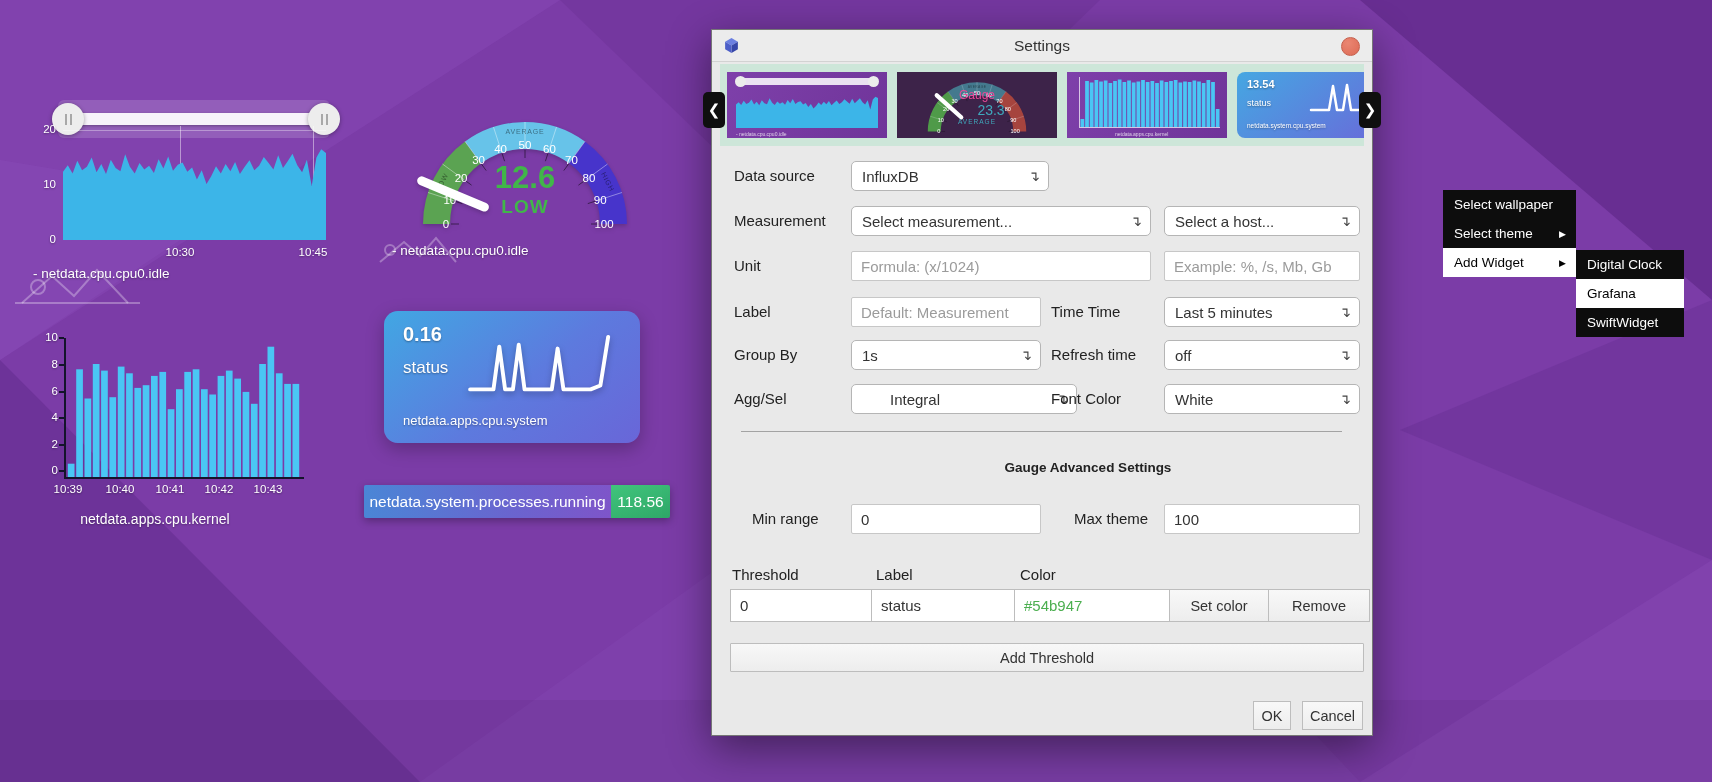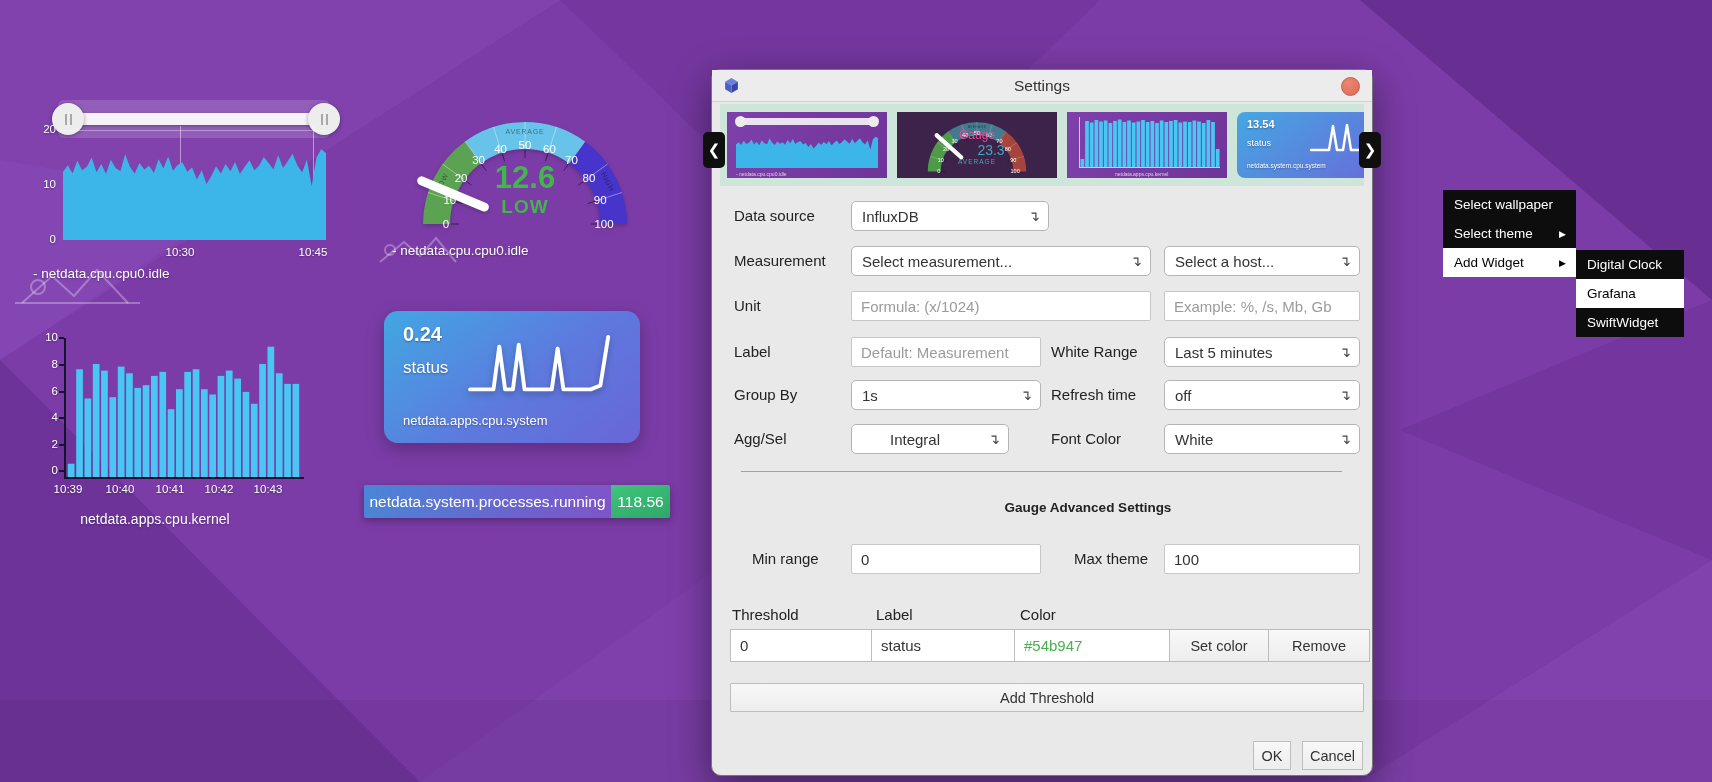--- a/index.html
+++ b/index.html
@@ -22,22 +22,22 @@
   .gauge-state{font-size:19px;font-weight:bold;text-align:center;letter-spacing:1px;}
   #w-card{border-radius:14px;background:linear-gradient(140deg,#41a7e3 0%,#5d7ade 55%,#6966d8 100%);
     box-shadow:0 6px 18px rgba(0,0,0,.25);}
   #w-card .spark{filter:drop-shadow(0 3px 3px rgba(0,0,0,.25));}
   #w-pill{display:flex;border-radius:2px;overflow:hidden;box-shadow:0 3px 8px rgba(0,0,0,.3);}
   #w-pill .pill-metric{flex:1;background:linear-gradient(90deg,#4a86d6 0%,#6a64cf 60%,#7e55c9 100%);
     color:#fff;font-size:15.5px;display:flex;align-items:center;justify-content:center;}
   #w-pill .pill-value{width:59px;background:linear-gradient(160deg,#40c47c,#2fa868);
     color:#fff;font-size:15.5px;display:flex;align-items:center;justify-content:center;}
   
-  #dialog{background:#e9e9e9;border:1px solid #767676;border-radius:10px;
-    box-shadow:0 12px 40px rgba(0,0,0,.45);margin-top:40px;}
+  #dialog{background:#e9e9e9;border:1px solid #767676;border-radius:0;
+    box-shadow:0 12px 40px rgba(0,0,0,.45);}
   #titlebar{left:0;top:0;width:660px;height:31px;background:#ececec;border-bottom:1px solid #d2d2d2;
     display:flex;align-items:center;}
   #dlg-title{position:absolute;left:0;right:0;text-align:center;font-size:15.5px;color:#333;}
   #close-btn{position:absolute;right:12px;top:7px;width:17px;height:17px;border-radius:50%;
     background:radial-gradient(circle at 35% 30%,#ea8672,#dd6a55);border:1px solid #c55f4c;cursor:pointer;}
   #strip{background:#cde6d9;overflow:hidden;}
   .thumb{position:absolute;top:8px;width:160px;height:66px;overflow:hidden;cursor:pointer;}
   .thumb-purple{background:linear-gradient(120deg,#7e40aa,#6f3499);}
   .thumb-dark{background:#3d2349;}
   .thumb-card{background:linear-gradient(140deg,#45a7e2,#6b67d9);border-radius:8px;}
@@ -223,21 +223,21 @@
 
     <span class="abs wtext ticklbl" style="left:13px;top:153px;width:50px;text-align:center;">10:39</span>
     <span class="abs wtext ticklbl" style="left:65px;top:153px;width:50px;text-align:center;">10:40</span>
     <span class="abs wtext ticklbl" style="left:115px;top:153px;width:50px;text-align:center;">10:41</span>
     <span class="abs wtext ticklbl" style="left:164px;top:153px;width:50px;text-align:center;">10:42</span>
     <span class="abs wtext ticklbl" style="left:213px;top:153px;width:50px;text-align:center;">10:43</span>
     <span class="abs wtext" style="left:10px;top:181px;width:230px;text-align:center;font-size:14px;">netdata.apps.cpu.kernel</span>
   </div>
 
   <div class="abs" id="w-card" style="left:384px;top:311px;width:256px;height:132px;">
-    <span class="abs wtext" style="left:19px;top:12px;font-size:20px;font-weight:bold;">0.24</span>
+    <span class="abs wtext" style="left:19px;top:12px;font-size:20px;font-weight:bold;">0.16</span>
     <span class="abs wtext" style="left:19px;top:47px;font-size:17px;">status</span>
     <svg class="abs spark" viewBox="0 0 160 72" width="156" height="70" style="left:82px;top:22px;">
         <polyline points="4,58 28,58 34,14 40,58 48,58 54,12 60,58 88,58 94,16 100,58 128,58 138,54 146,4" fill="none" stroke="#ffffff" stroke-width="4" stroke-linecap="round" stroke-linejoin="round"></polyline>
       </svg>
     <span class="abs wtext" style="left:19px;top:102px;font-size:13px;">netdata.apps.cpu.system</span>
   </div>
 
   <div class="abs" id="w-pill" style="left:364px;top:485px;width:306px;height:33px;">
     <div class="pill-metric">netdata.system.processes.running</div>
     <div class="pill-value">118.56</div>
@@ -379,39 +379,39 @@
       <input class="tinput" placeholder="Formula: (x/1024)" style="">
     </div>
     <div class="abs field" style="left:452px;top:221px;width:196px;">
       <input class="tinput" placeholder="Example: %, /s, Mb, Gb" style="">
     </div>
 
     <span class="abs flabel" style="left:22px;top:273px;">Label</span>
     <div class="abs field" style="left:139px;top:267px;width:190px;">
       <input class="tinput" placeholder="Default: Measurement" style="">
     </div>
-    <span class="abs flabel" style="left:339px;top:273px;">White Range</span>
+    <span class="abs flabel" style="left:339px;top:273px;">Time Time</span>
     <div class="abs field select" style="left:452px;top:267px;width:196px;">
       <span class="val">Last 5 minutes</span>
       <span class="arrow">↴</span>
     </div>
 
     <span class="abs flabel" style="left:22px;top:316px;">Group By</span>
     <div class="abs field select" style="left:139px;top:310px;width:190px;">
       <span class="val">1s</span>
       <span class="arrow">↴</span>
     </div>
     <span class="abs flabel" style="left:339px;top:316px;">Refresh time</span>
     <div class="abs field select" style="left:452px;top:310px;width:196px;">
       <span class="val">off</span>
       <span class="arrow">↴</span>
     </div>
 
     <span class="abs flabel" style="left:22px;top:360px;">Agg/Sel</span>
-    <div class="abs field select" style="left:139px;top:354px;width:158px;padding-left:38px;">
+    <div class="abs field select" style="left:139px;top:354px;width:226px;padding-left:38px;">
       <span class="val">Integral</span>
       <span class="arrow">↴</span>
     </div>
     <span class="abs flabel" style="left:339px;top:360px;">Font Color</span>
     <div class="abs field select" style="left:452px;top:354px;width:196px;">
       <span class="val">White</span>
       <span class="arrow">↴</span>
     </div>
 
     <div class="abs divider" style="left:29px;top:401px;width:601px;"></div>

